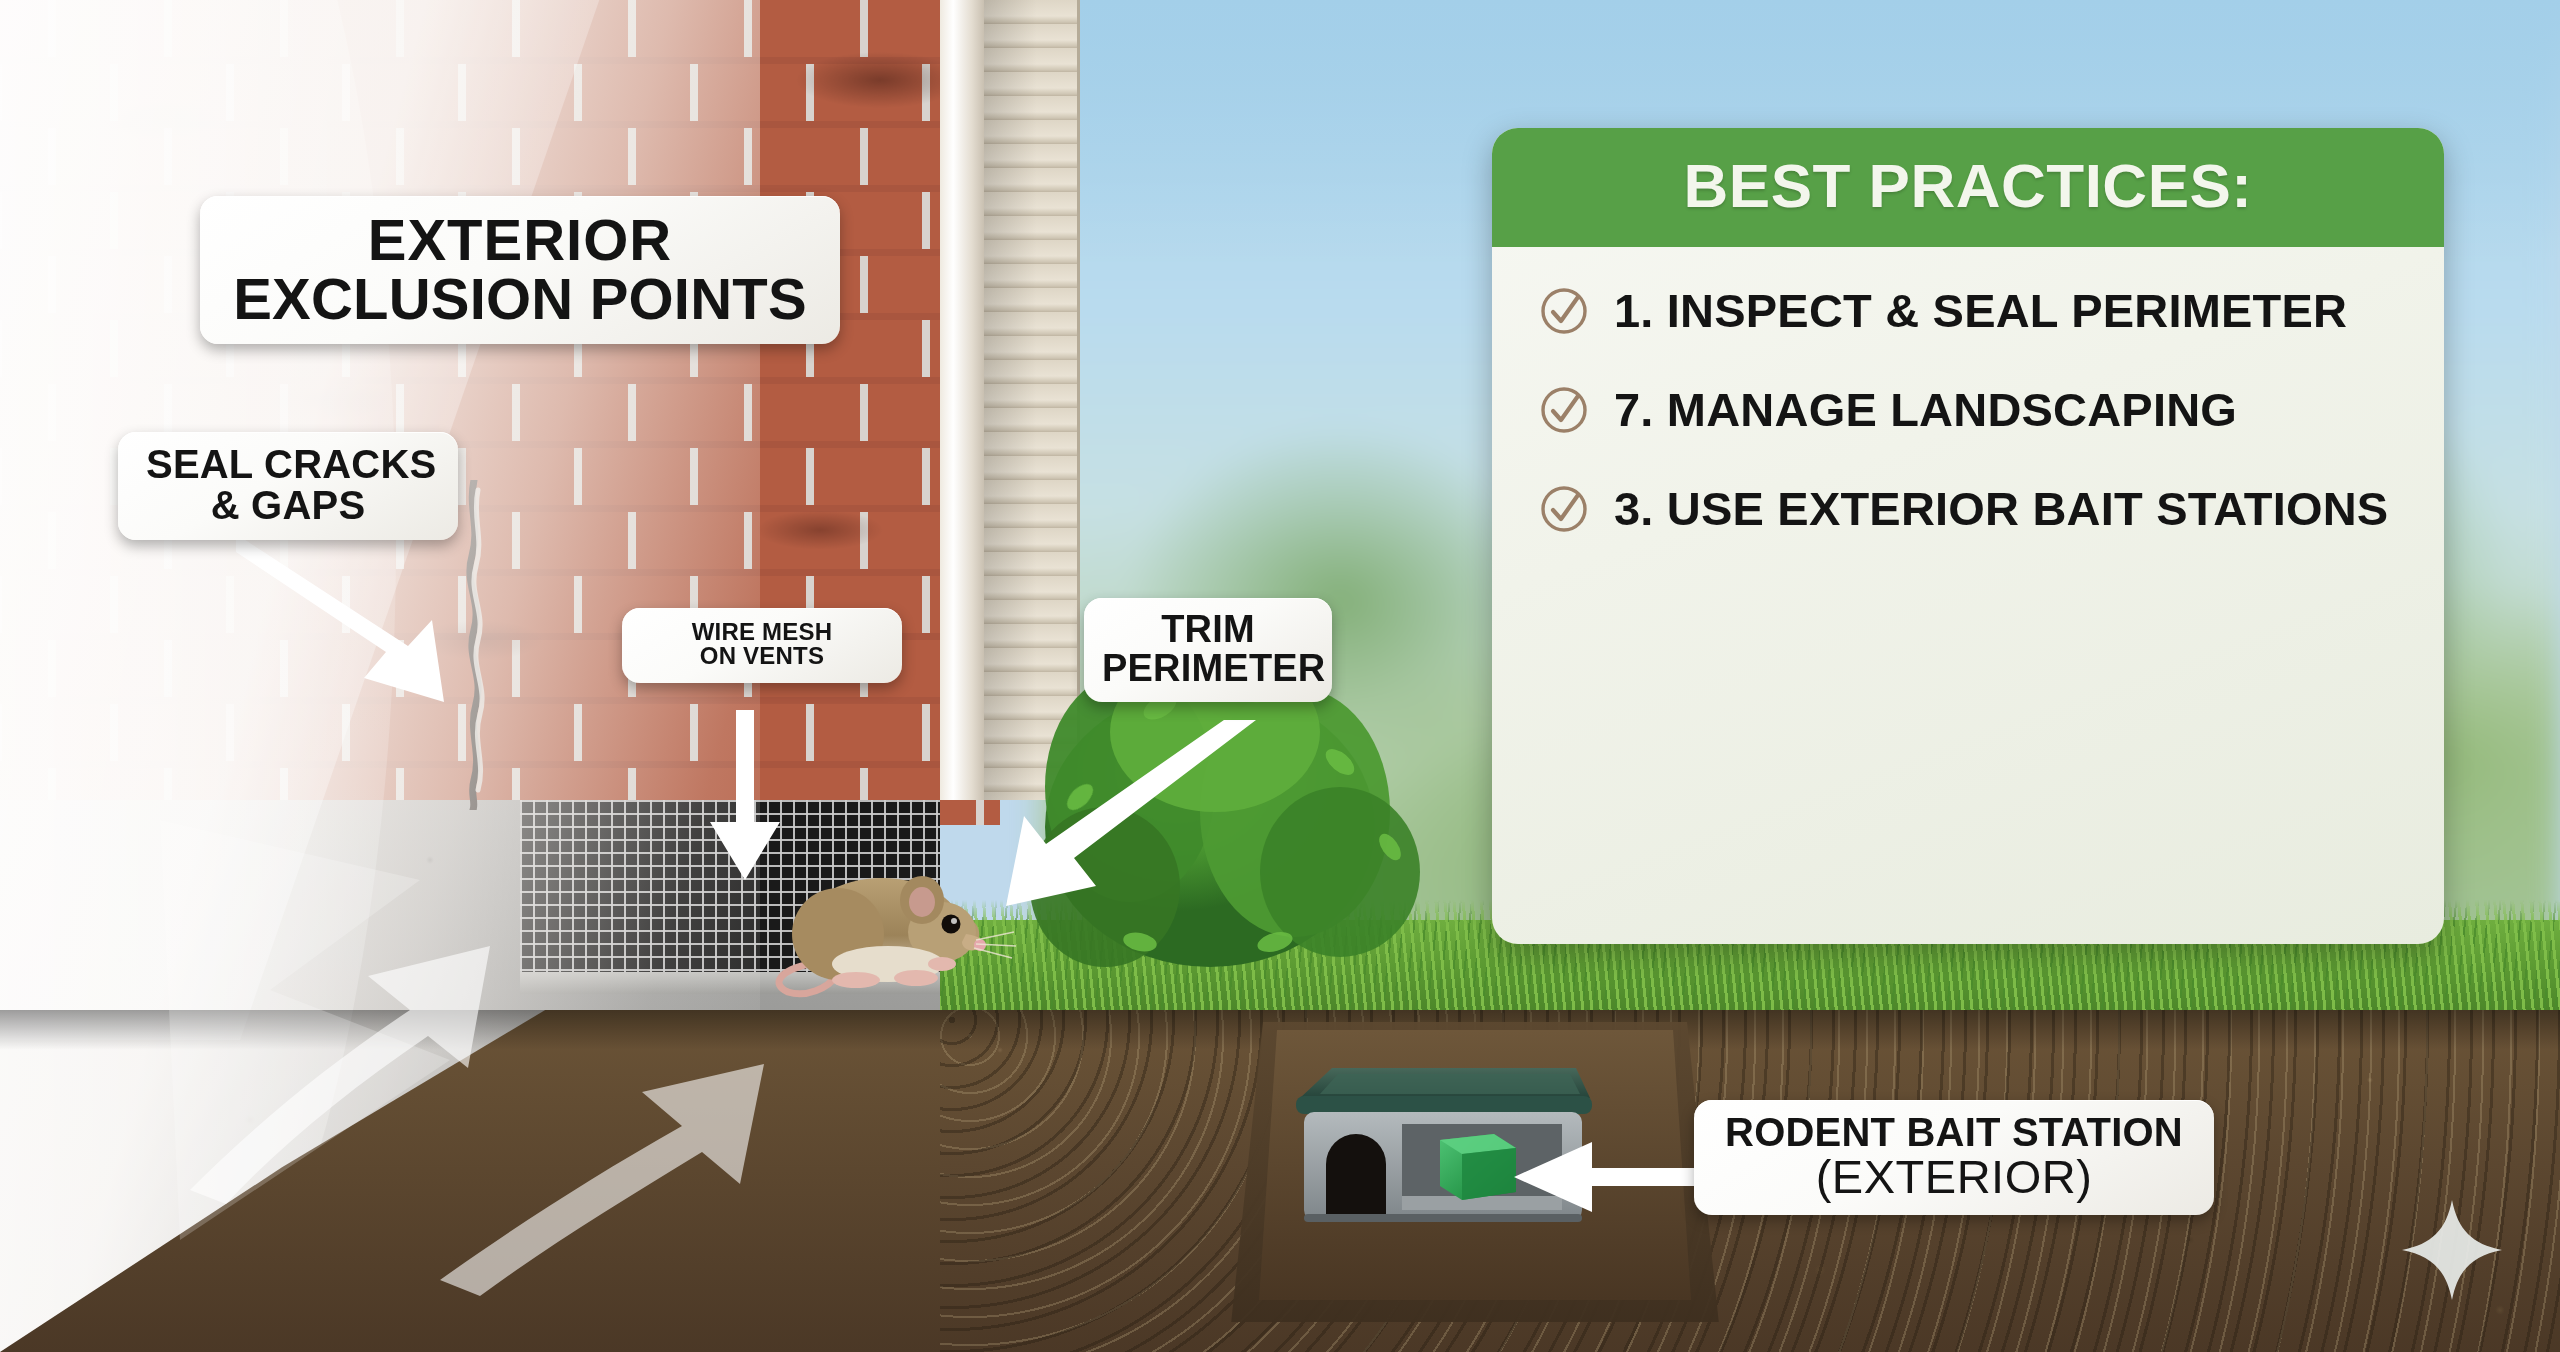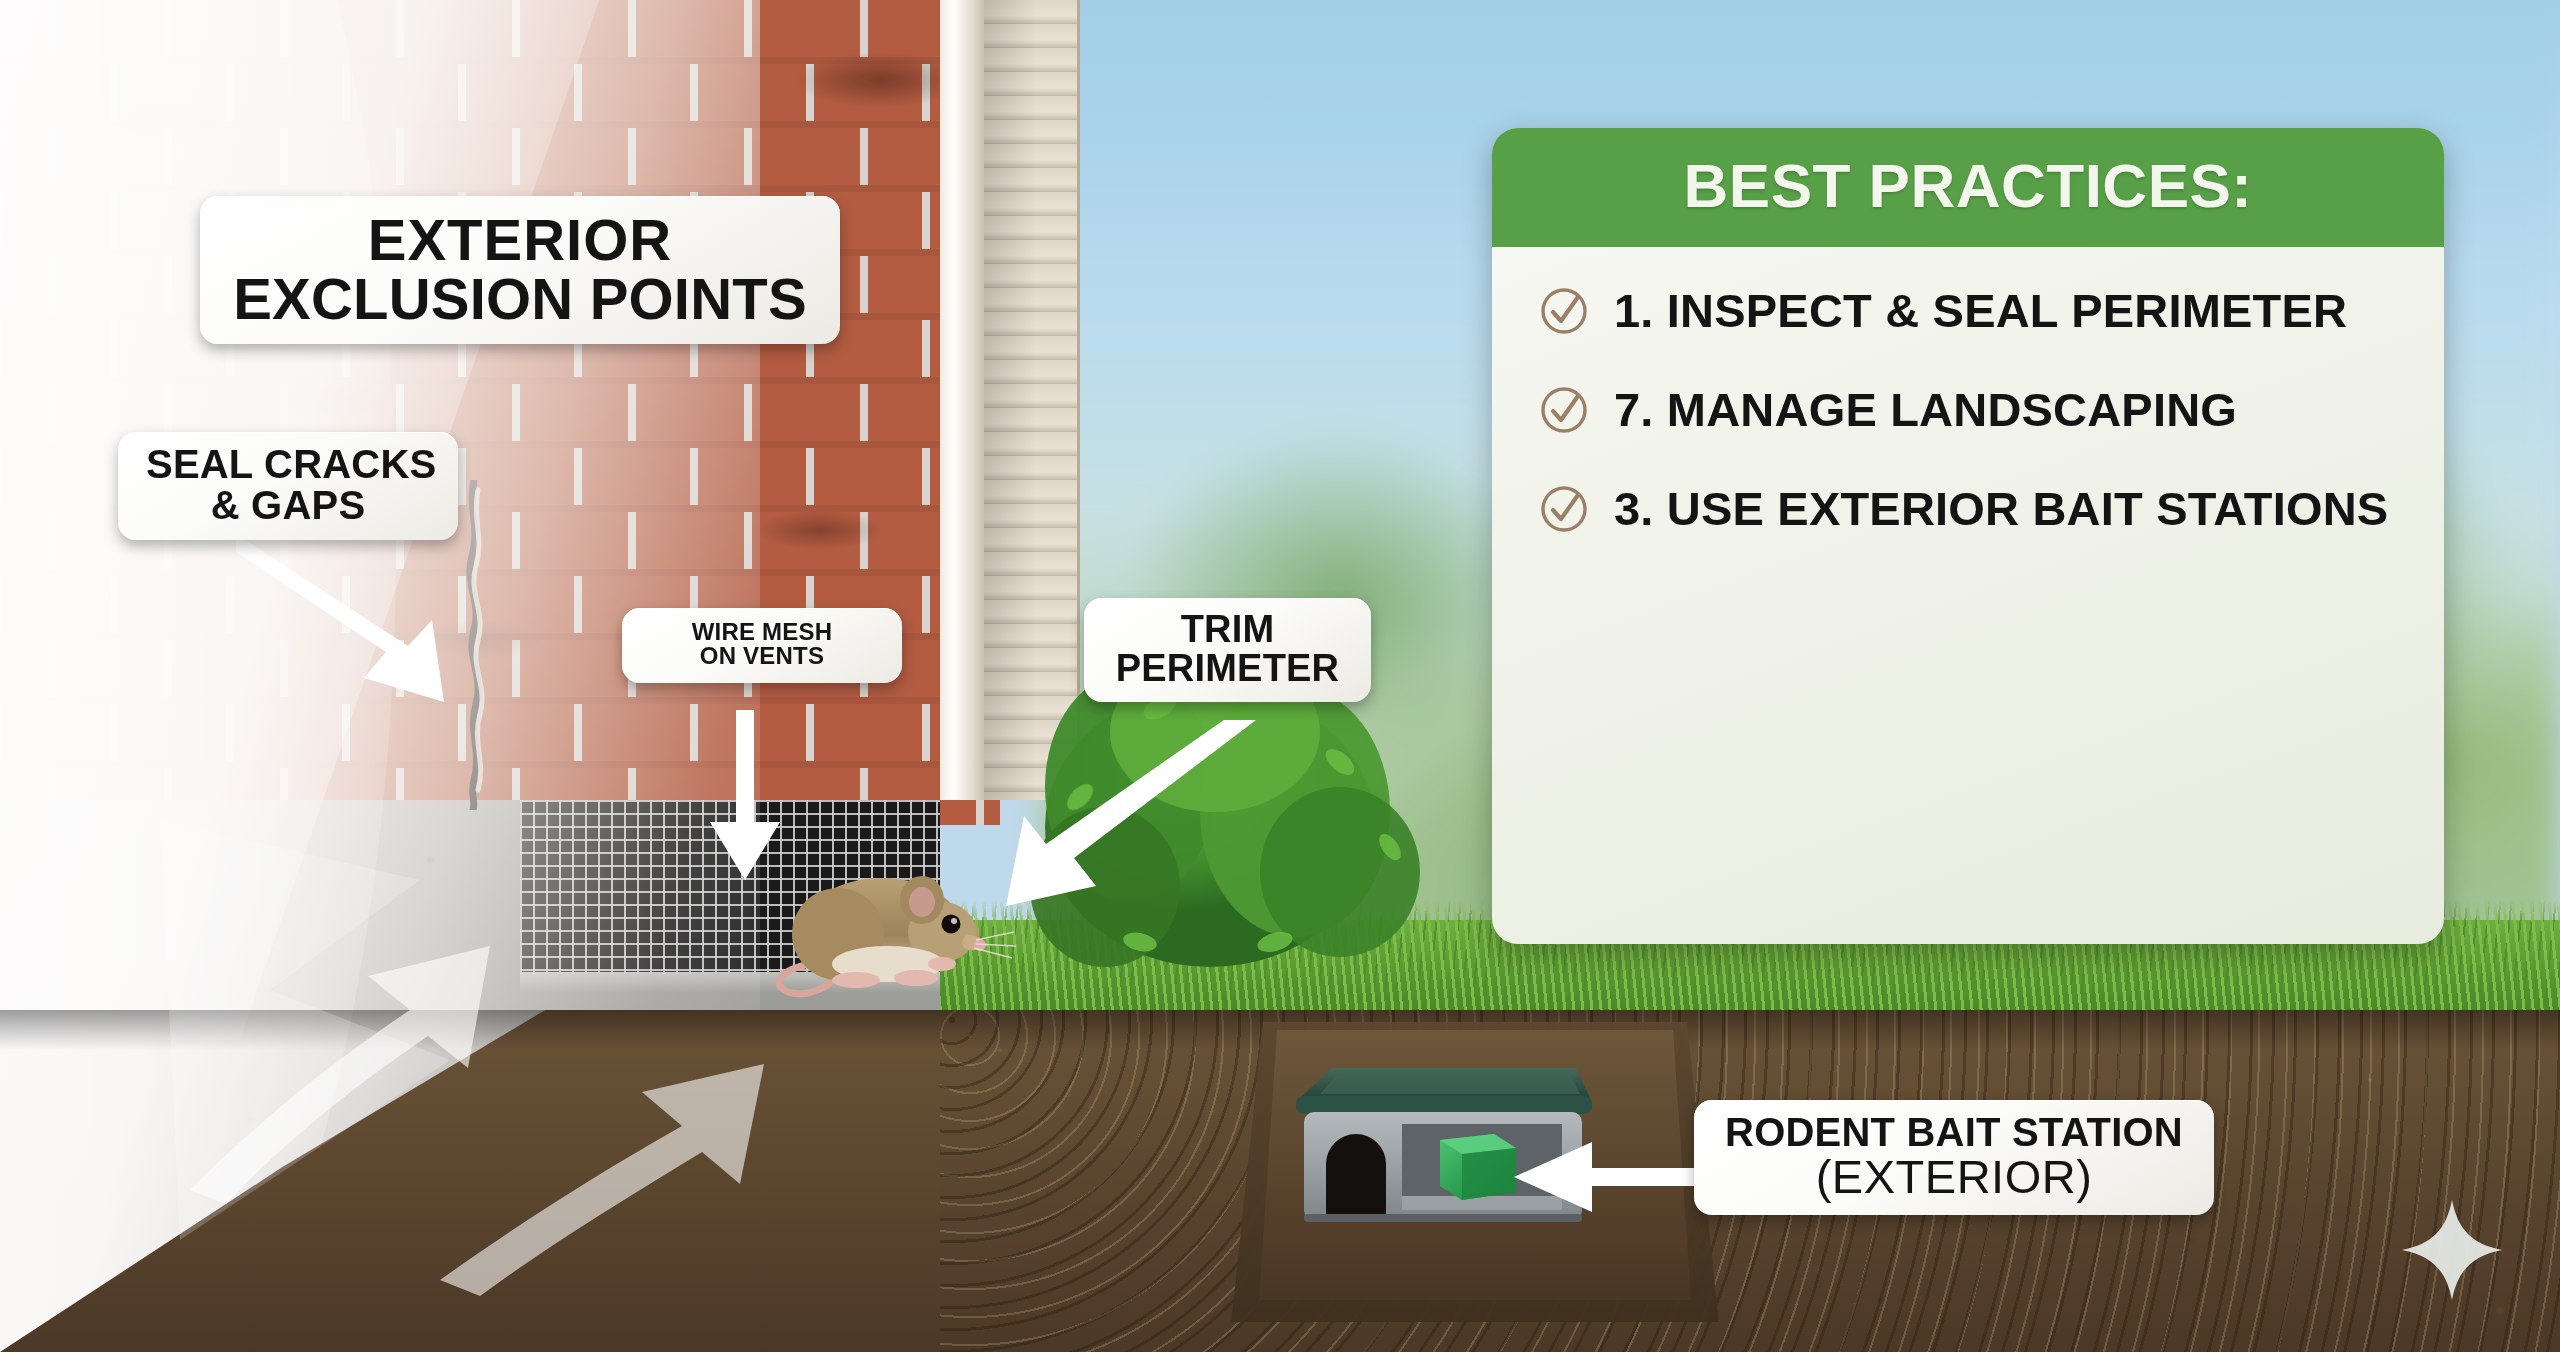--- a/index.html
+++ b/index.html
@@ -216,21 +216,21 @@
     padding:14px 26px 16px;
     display:flex; flex-direction:column; justify-content:center;
   }
   .callout .ln { display:block; white-space:nowrap; }
 
   #c-title { left:200px; top:196px; width:640px; font-size:58px; }
   #c-title .ln:first-child { letter-spacing:1px; }
 
   #c-seal  { left:118px; top:432px; width:340px; font-size:40px; padding:12px 28px 14px; }
   #c-mesh  { left:602px; top:608px; width:280px; font-size:24px; padding:12px 18px 14px;margin-left:20px; }
-  #c-veg   { left:1084px; top:598px; width:287px; font-size:38px; padding:12px 18px 14px; }
+  #c-veg   { left:1084px; top:598px; width:248px; font-size:38px; padding:12px 18px 14px; }
   #c-bait  { left:1694px; top:1100px; width:520px; font-size:40px; padding:12px 20px 14px; }
   #c-bait .sub { font-weight:400; font-size:47px; letter-spacing:.5px; }
 
   
   #panel {
     position:absolute; left:1492px; top:128px; width:952px; height:816px;
     border-radius:26px;
     overflow:hidden;
     box-shadow:0 10px 30px rgba(0,0,0,.28);
     background:linear-gradient(160deg,#f7f8f3 0%,#f1f3ea 40%,#e8ecdf 100%);

